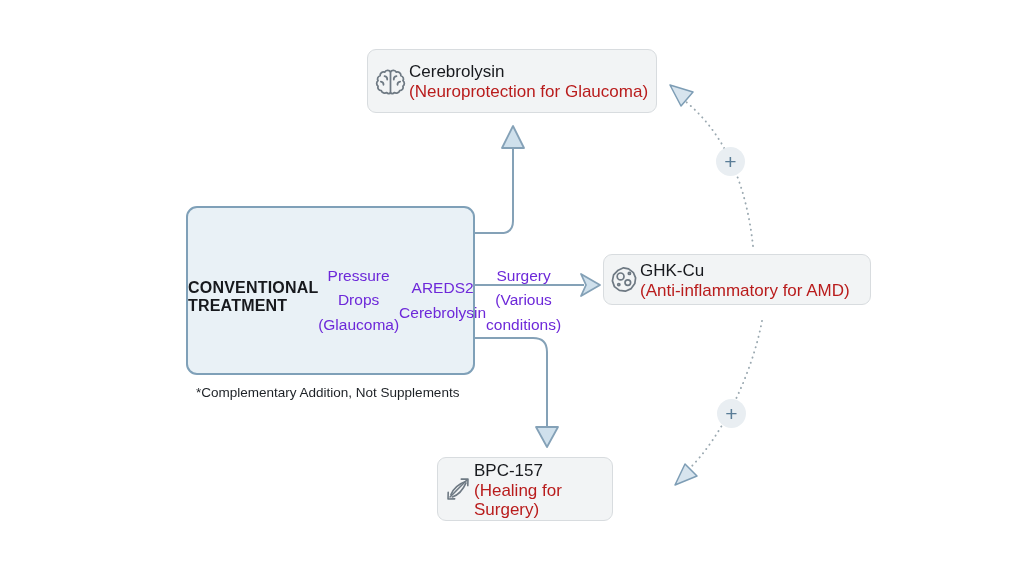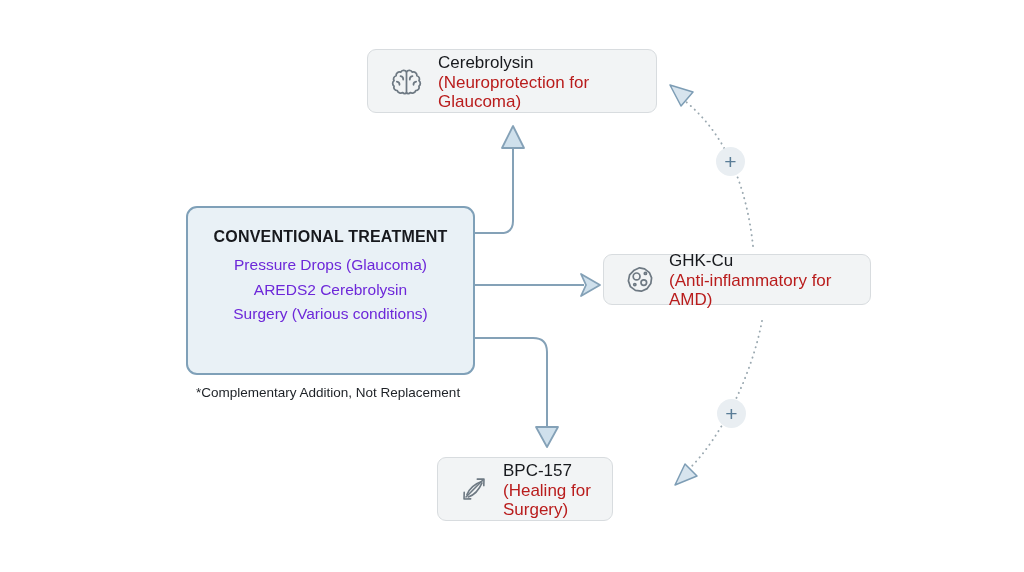--- a/index.html
+++ b/index.html
@@ -14,21 +14,21 @@
   .canvas{position:absolute;left:0;top:0;width:1024px;height:572px;}
   svg.connectors{position:absolute;left:0;top:0;pointer-events:none;}
 
   
   .main-box{
     position:absolute;left:186px;top:206px;width:289px;height:169px;
     background:#e9f1f6;
     border:2.5px solid #7fa0b8;
     border-radius:11px;
     box-sizing:border-box;
-    display:flex;flex-direction:column;align-items:center;
+    display:flex;flex-direction:row;align-items:center;
     padding-top:20px;
   }
   .main-box .box-title{
     font-size:16px;font-weight:600;letter-spacing:.2px;color:#17191d;
     margin-bottom:7px;
   }
   .main-box .box-item{
     font-size:15.5px;line-height:24.5px;color:#6d28d9;text-align:center;
   }
   .footnote{
@@ -36,21 +36,21 @@
     font-size:13.5px;color:#1d2126;
   }
 
   
   .node{
     position:absolute;box-sizing:border-box;
     background:#f2f4f5;
     border:1px solid #d8dcdf;
     border-radius:9px;
     display:flex;align-items:center;
-    padding-left:20px;gap:13px;
+    padding-left:4px;
   }
   .node .icon{flex:0 0 auto;display:flex;align-items:center;}
   .node .txt{display:flex;flex-direction:column;}
   .node .title{font-size:17px;font-weight:500;color:#17191d;line-height:21px;}
   .node .subtitle{font-size:17px;color:#b91c1c;line-height:19px;}
   .node-cerebrolysin{left:367px;top:49px;width:290px;height:64px;}
   .node-ghk{left:603px;top:254px;width:268px;height:51px;}
   .node-bpc{left:437px;top:457px;width:176px;height:64px;}
 
   
@@ -98,21 +98,21 @@
     </g>
   </svg>
 
   <div class="main-box">
     <div class="box-title">CONVENTIONAL TREATMENT</div>
     <div class="box-item">Pressure Drops (Glaucoma)</div>
     <div class="box-item">AREDS2 Cerebrolysin</div>
     <div class="box-item">Surgery (Various conditions)</div>
   </div>
 
-  <div class="footnote">*Complementary Addition, Not Replacement</div>
+  <div class="footnote">*Complementary Addition, Not Supplements</div>
 
   <div class="node node-cerebrolysin">
     <span class="icon">
       <svg width="37" height="33" viewBox="0 0 36 32">
         <path class="icon-stroke" d="M18,6.6 C16.6,4.6 13.4,4.8 12.4,6.9 C9.9,6.1 7.6,8 7.9,10.4 C5.7,11 4.7,13.4 5.9,15.2 C4.1,16.6 4.1,19.2 5.9,20.5 C5.1,22.7 6.7,24.9 9.1,24.9 C9.7,27.1 12.5,28 14.4,26.8 C15.4,28 17.2,28.1 18,27.1"></path>
         <path class="icon-stroke" d="M18,6.6 C19.4,4.6 22.6,4.8 23.6,6.9 C26.1,6.1 28.4,8 28.1,10.4 C30.3,11 31.3,13.4 30.1,15.2 C31.9,16.6 31.9,19.2 30.1,20.5 C30.9,22.7 29.3,24.9 26.9,24.9 C26.3,27.1 23.5,28 21.6,26.8 C20.6,28 18.8,28.1 18,27.1"></path>
         <path class="icon-stroke" d="M18,6.6 L18,27.1"></path>
         <path class="icon-stroke" d="M12.2,10.8 c2,.3 2.8,1.6 2.6,3.4 M8.6,16.2 c1.8,.2 2.7,1.4 2.6,3 M23.8,10.8 c-2,.3 -2.8,1.6 -2.6,3.4 M27.4,16.2 c-1.8,.2 -2.7,1.4 -2.6,3"></path>
       </svg>
     </span>

